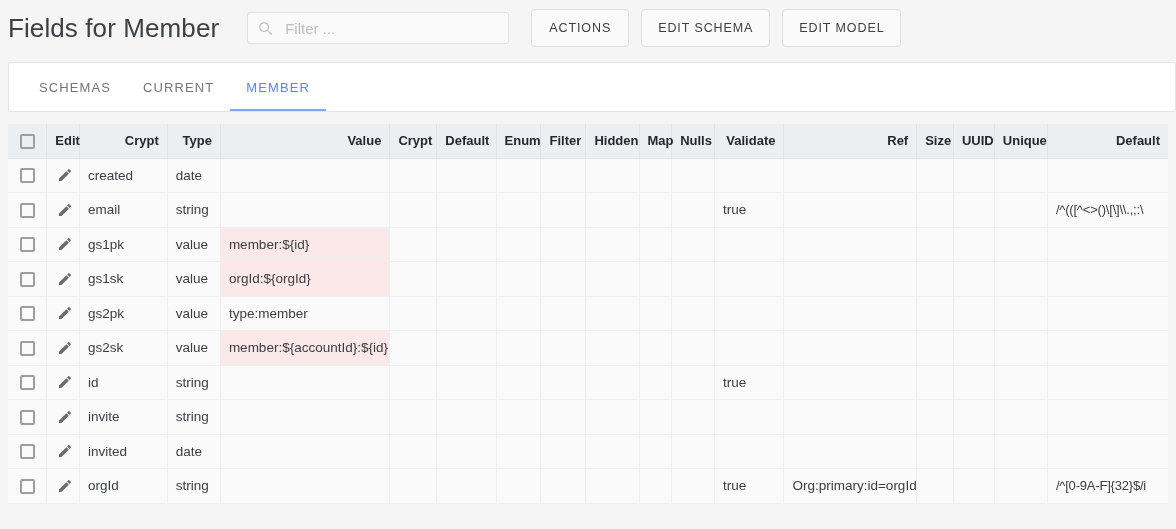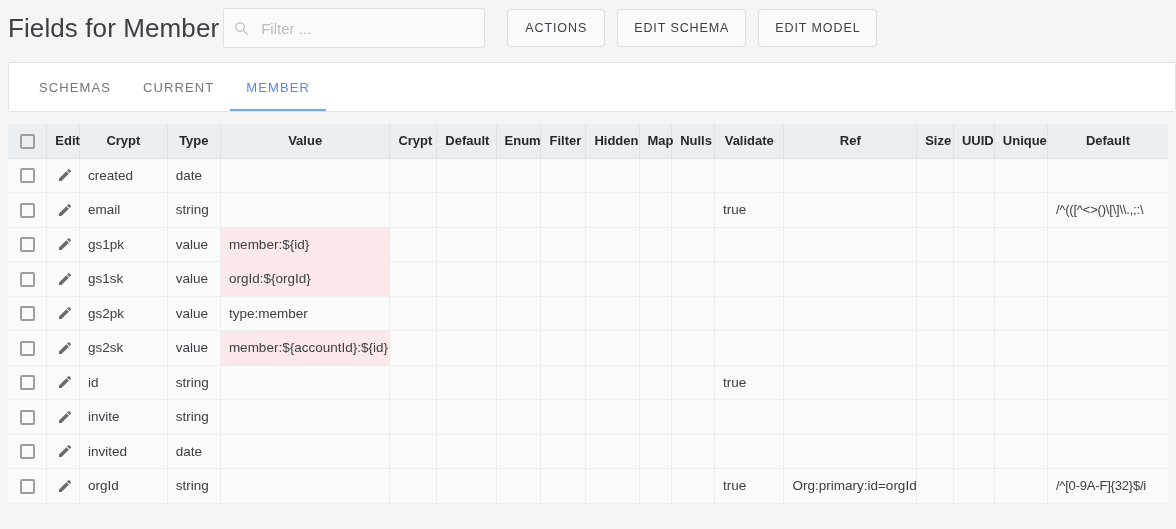--- a/index.html
+++ b/index.html
@@ -19,26 +19,26 @@
     height: 56px;
     padding: 0 0 0 8px;
     background: #f5f5f5;
   }
   .page-title {
     font-size: 26px;
     font-weight: 400;
     color: #3c4043;
     letter-spacing: .1px;
     white-space: nowrap;
-    margin-right: 4px;
+    margin-right: 28px;
   }
   .filter-box {
     position: relative;
     width: 262px;
-    height: 40px;
+    height: 32px;
     background: #fafafa;
     border: 1px solid #e0e0e0;
     border-radius: 3px;
     display: flex;
     align-items: center;
     padding: 0 10px;
     margin-right: 22px;
   }
   .filter-box svg { flex: 0 0 auto; margin-right: 12px; }
   .filter-input {
@@ -110,21 +110,21 @@
     table-layout: fixed;
     width: 1160px;
     font-size: 13.5px;
     color: #3c4043;
   }
   thead th {
     background: #eceff1;
     height: 34px;
     font-weight: 700;
     font-size: 13px;
-    text-align: center;
+    text-align: right;
     padding: 0 8px;
     border-right: 1px solid #dfe3e5;
     border-bottom: 1px solid #dfe3e5;
     color: #24292e;
     white-space: nowrap;
   }
   thead th:last-child { border-right: 0; }
   tbody td {
     height: 34.5px;
     padding: 0 8px;

